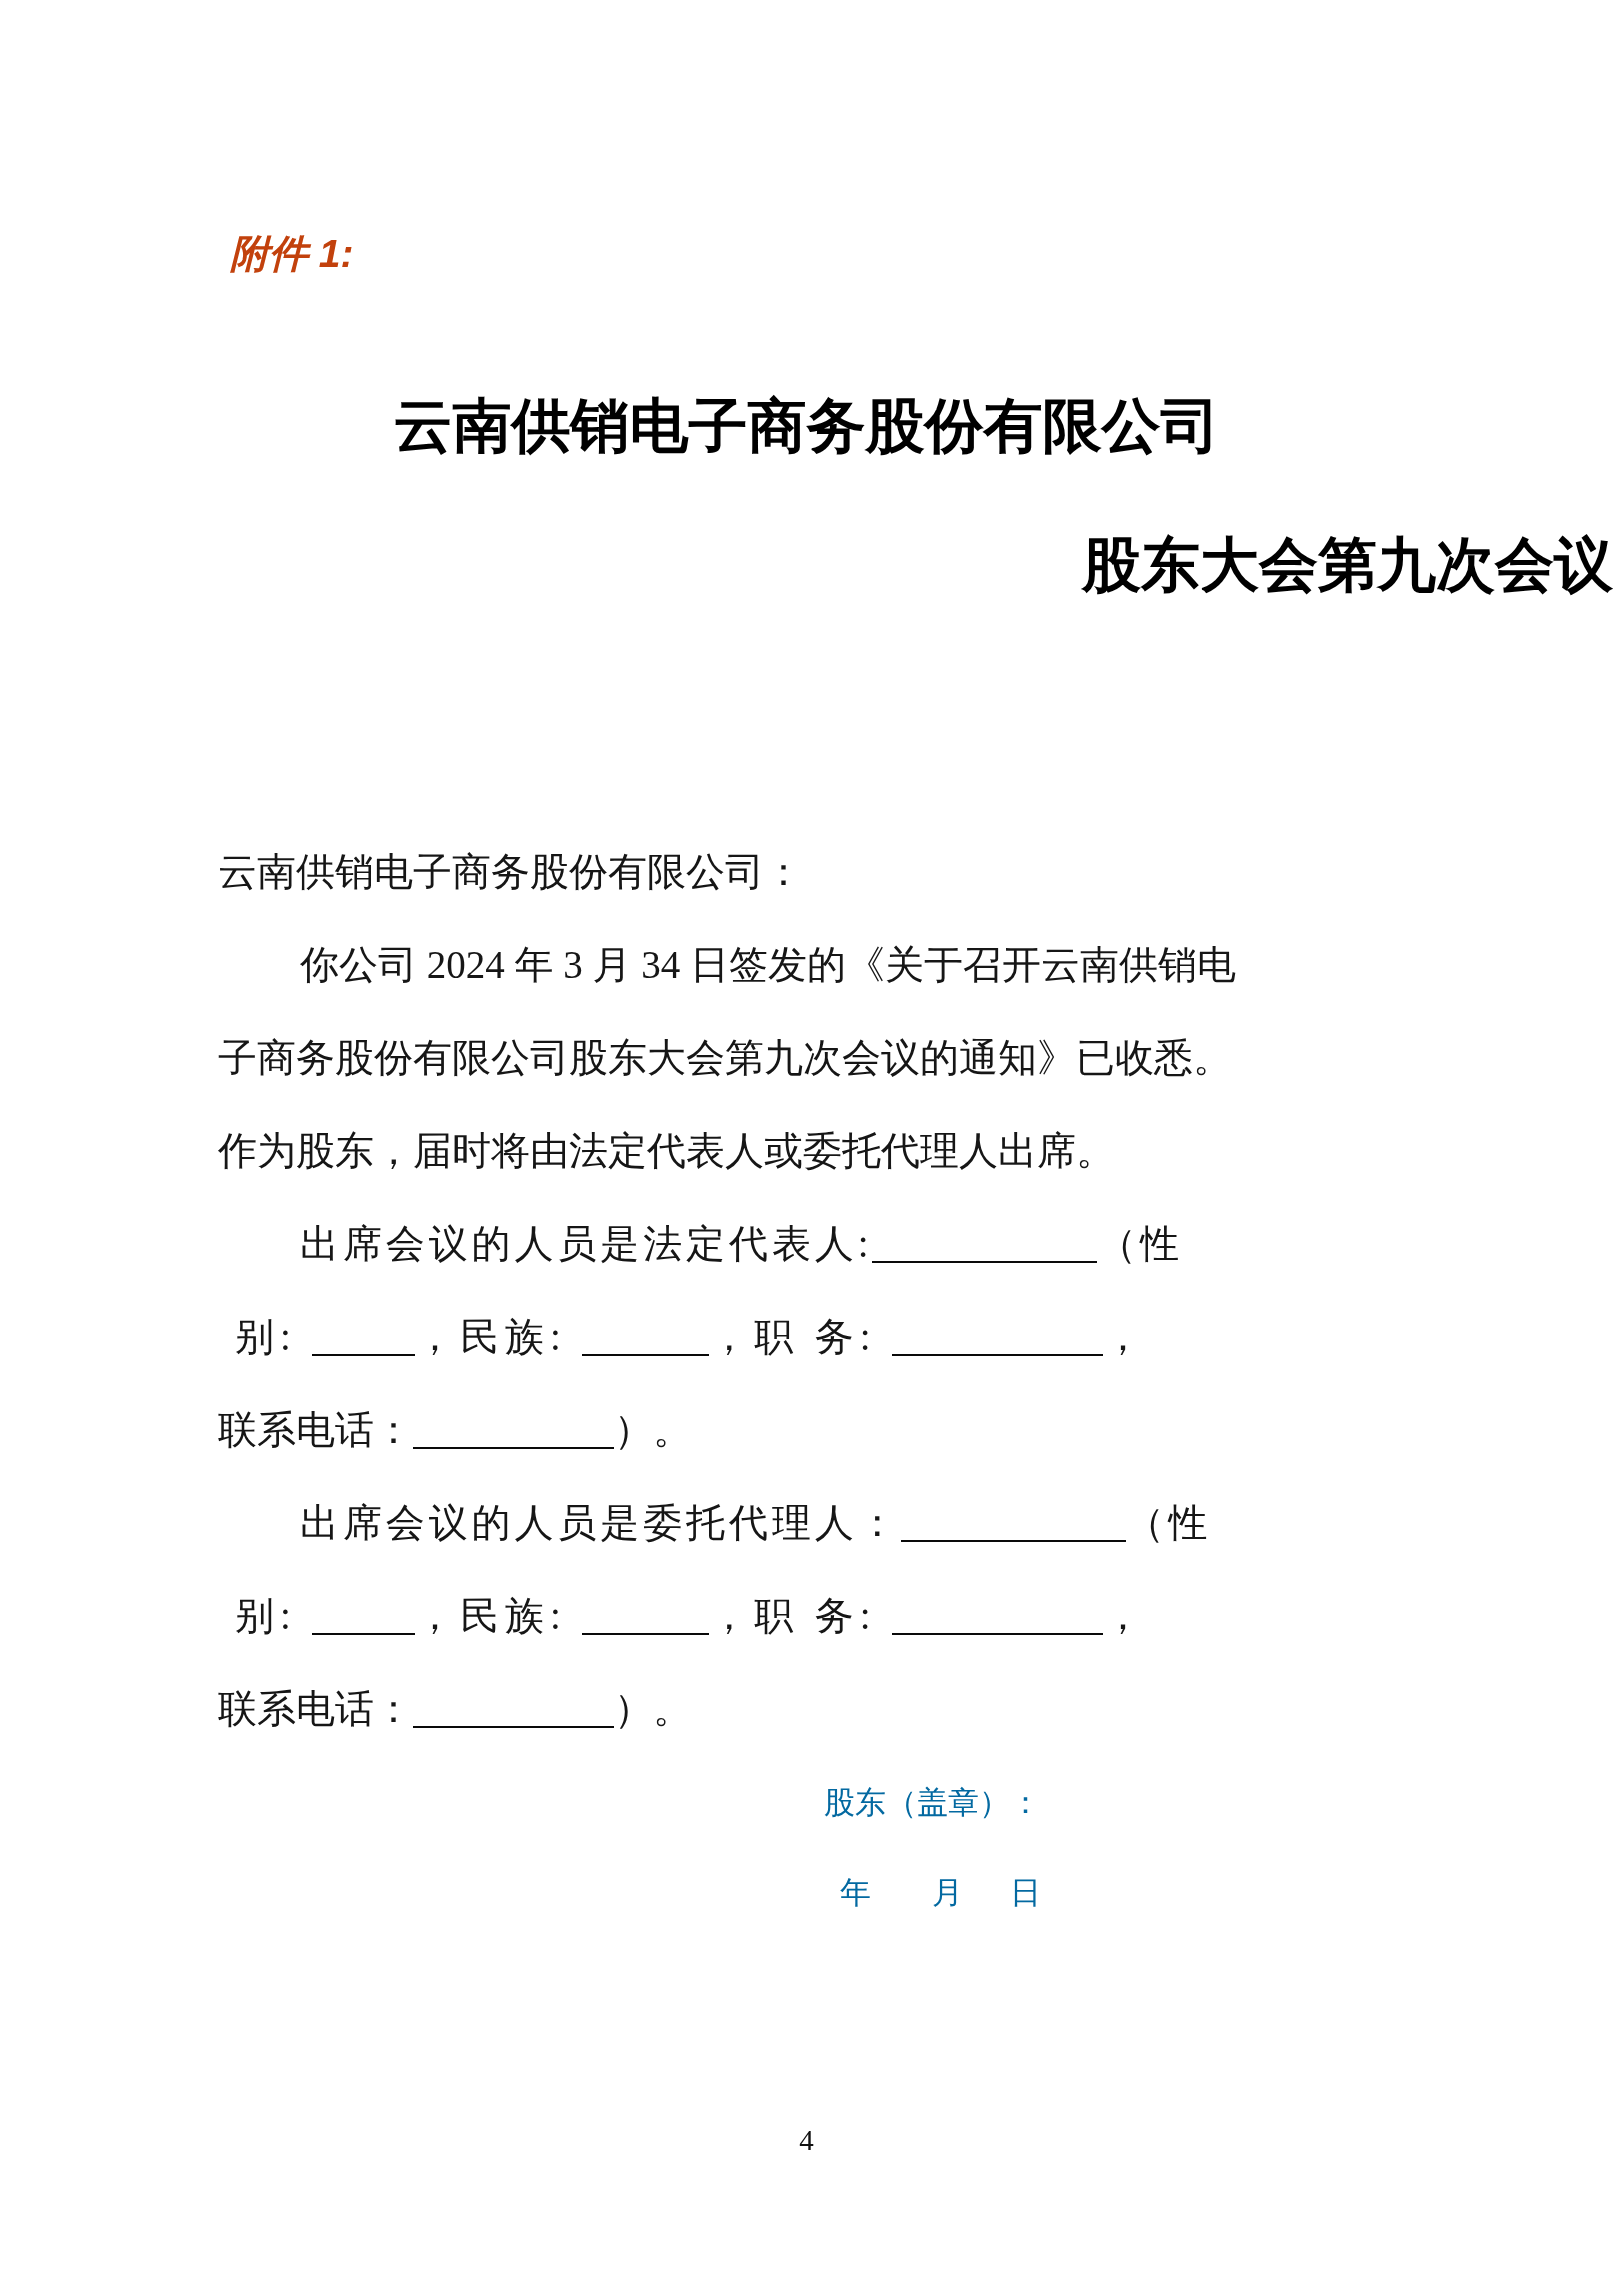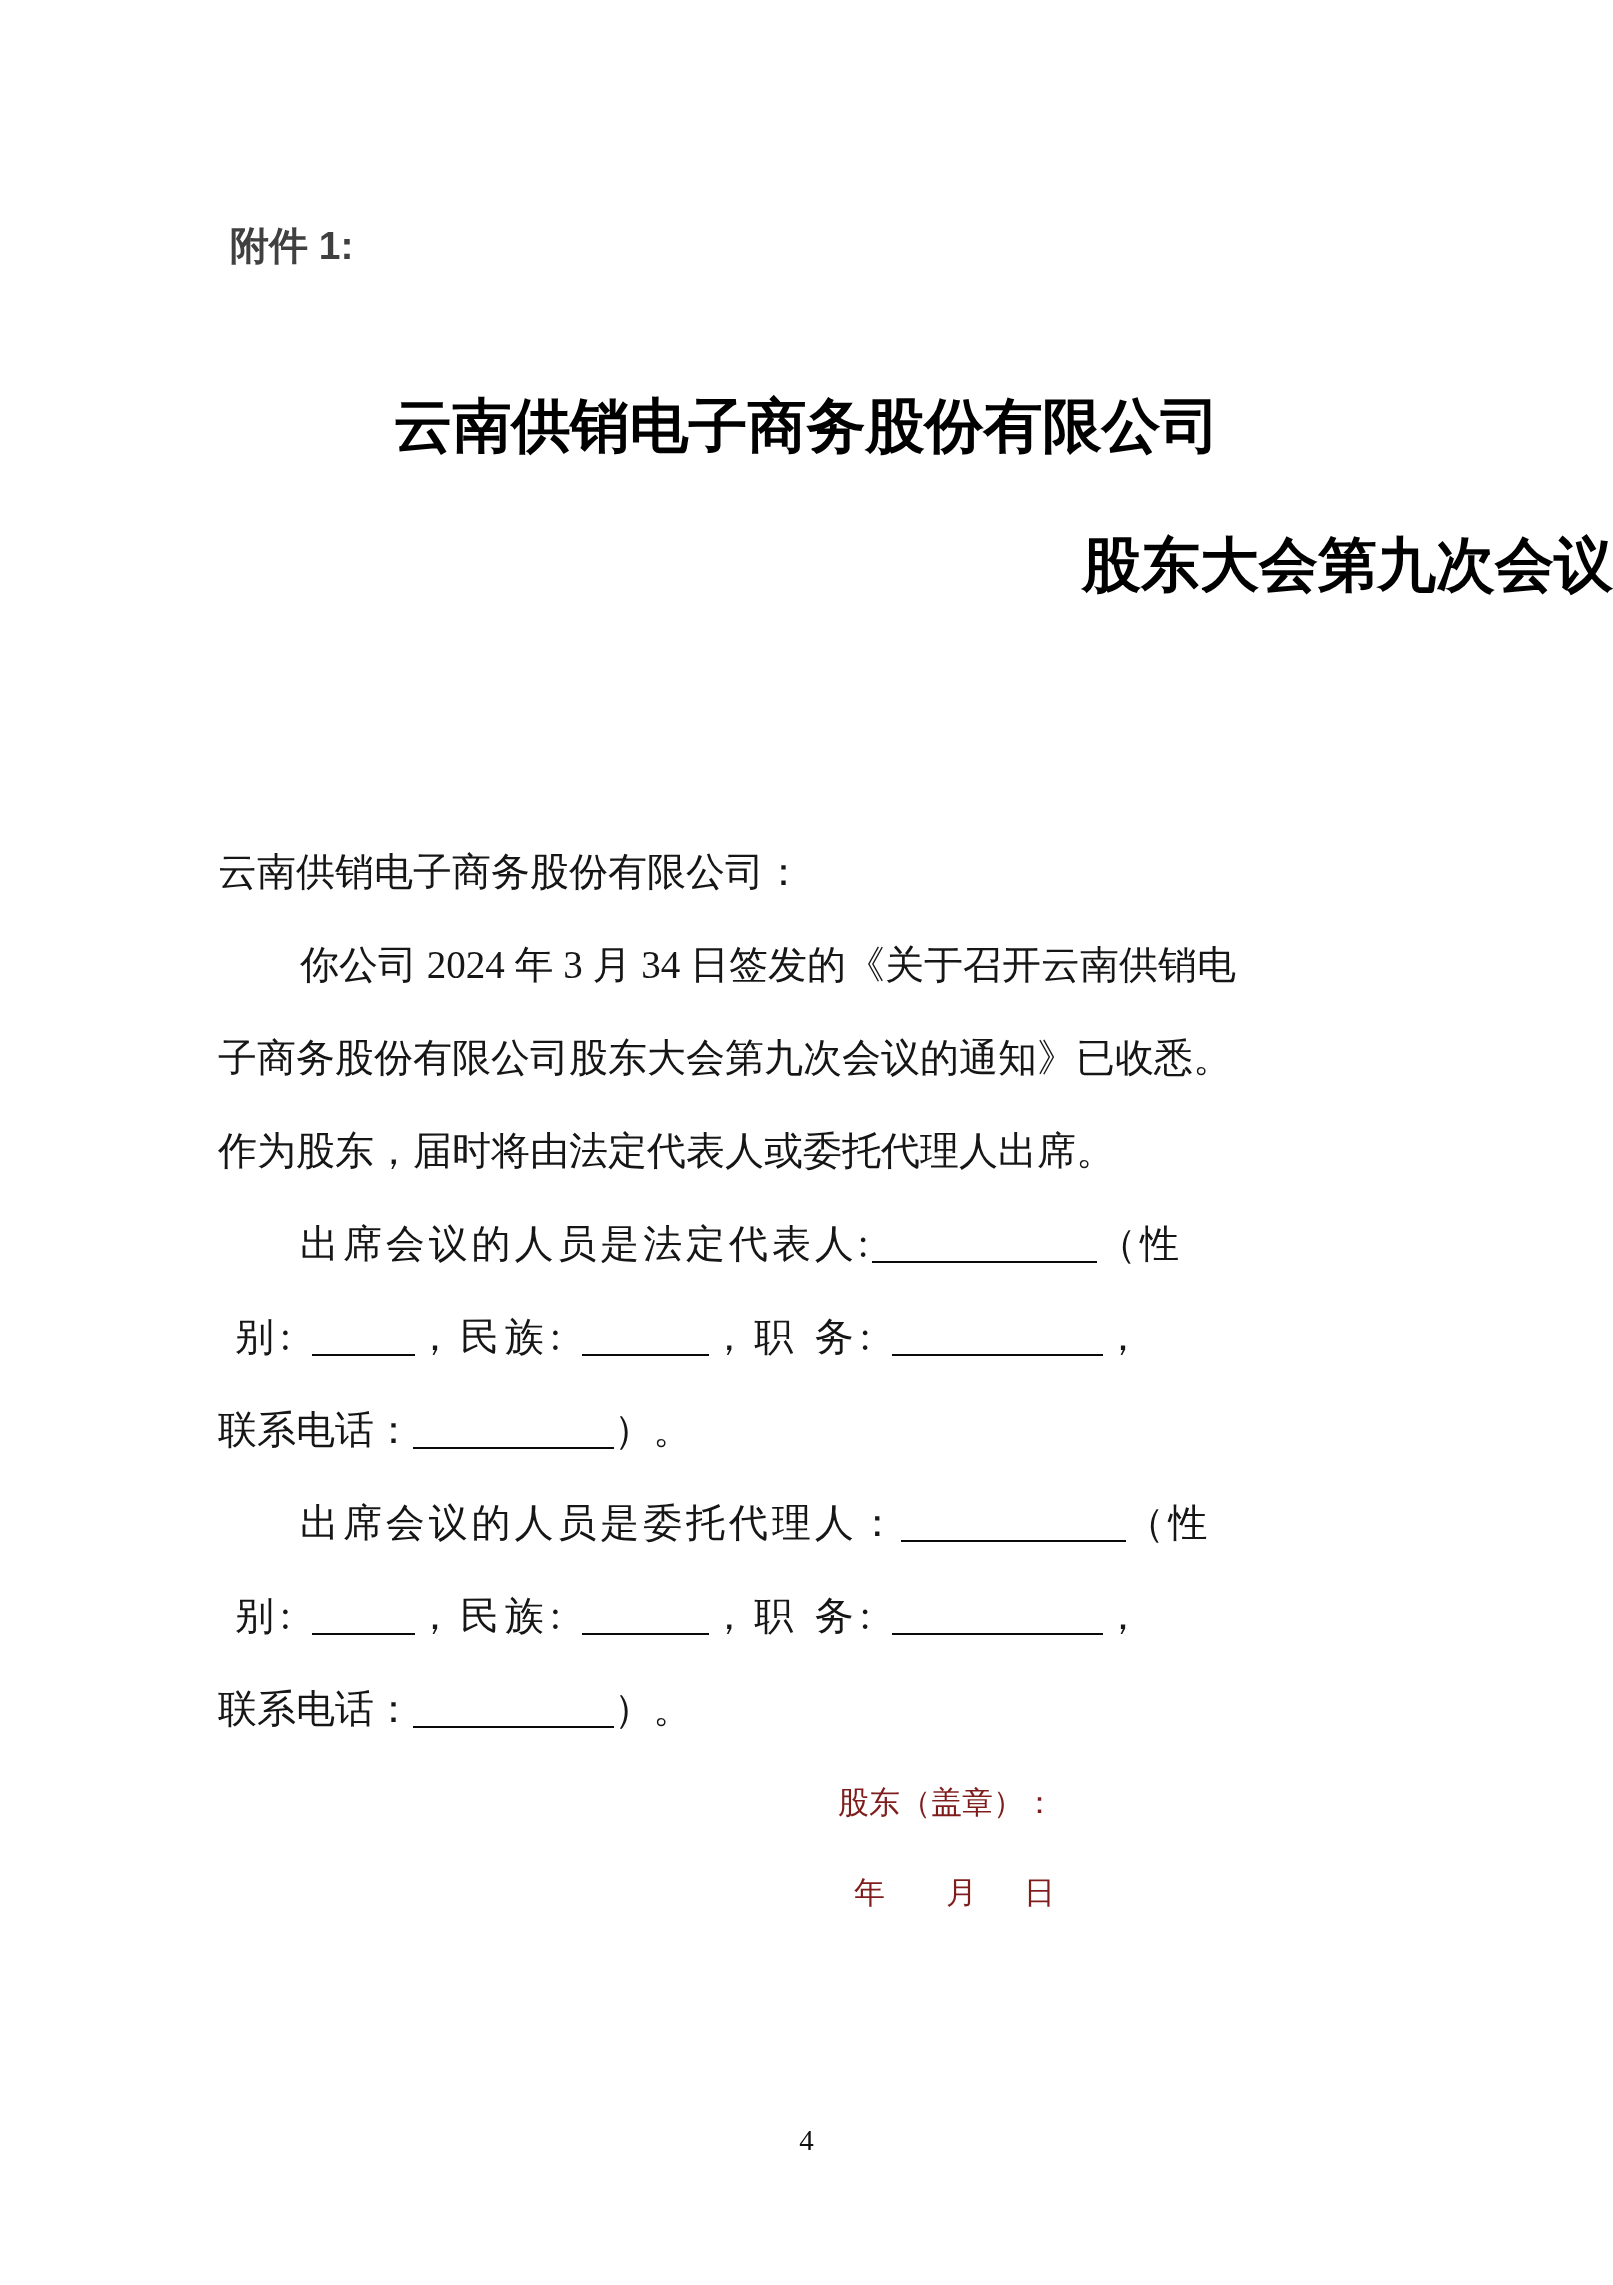--- a/index.html
+++ b/index.html
@@ -5,23 +5,23 @@
   html,body{margin:0;padding:0;background:#ffffff;}
   .page{
     position:relative;
     width:1613px;height:2286px;
     background:#ffffff;
     color:#111;
     font-family:"Liberation Serif","DejaVu Serif",serif;
     overflow:hidden;
   }
   .attach{
-    position:absolute;left:230px;top:220px;
+    position:absolute;left:230px;top:228px;
     font-family:"Liberation Sans","DejaVu Sans",sans-serif;
-    font-weight:600;font-size:39px;line-height:51px;color:#404040;
+    font-weight:600;font-size:39px;line-height:51px;color:#c2410c;font-style:italic;
   }
   .center-line{position:absolute;left:0;width:1613px;text-align:center;white-space:nowrap;}
   .doc-title{font-weight:bold;font-size:59px;line-height:71px;color:#000;}
   #title1{top:391px;}
   #title2{top:530px;text-align:right;}
   #subtitle{top:691px;font-weight:bold;font-size:51px;line-height:63px;color:#000;}
   .body-text{
     position:absolute;left:218px;top:825px;width:1039px;
     font-size:39px;line-height:93px;color:#161616;
   }
@@ -33,22 +33,22 @@
     display:inline-block;height:5.9px;
     border-bottom:2.9px solid #0a0a0a;
     vertical-align:-5.9px;
   }
   .w230{width:225px;}
   .w105{width:103px;}
   .w130{width:127px;}
   .w215{width:211px;}
   .w205{width:201px;}
   .sig{
-    position:absolute;left:230px;top:1758px;width:825px;
-    text-align:right;font-size:31px;line-height:90px;color:#7f1d1d;
+    position:absolute;left:216px;top:1758px;width:825px;
+    text-align:right;font-size:31px;line-height:90px;color:#0369a1;
     white-space:nowrap;
   }
   .mgap{margin-left:61px;}
   .dgap{margin-left:47px;}
   .pagenum{
     position:absolute;left:0;top:2123px;width:1613px;
     text-align:center;font-size:29px;line-height:35px;color:#111;
   }
 </style>
 </head>

